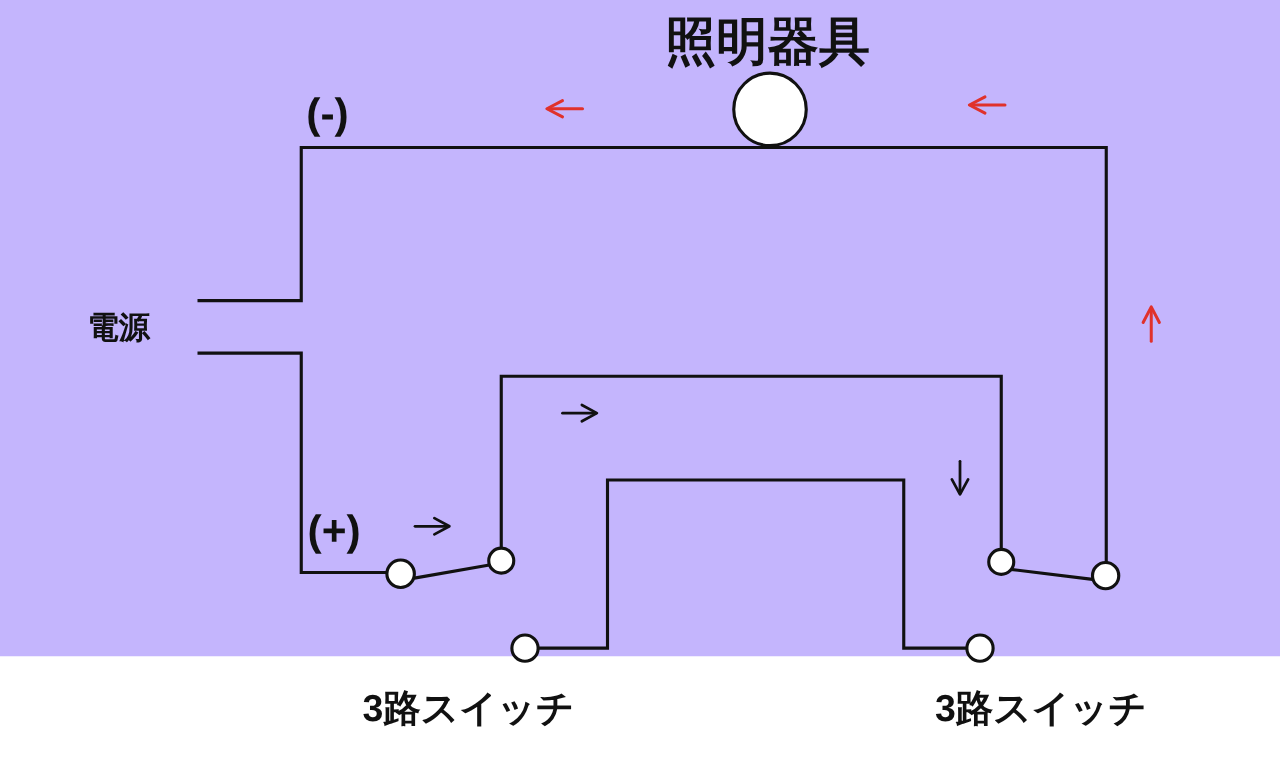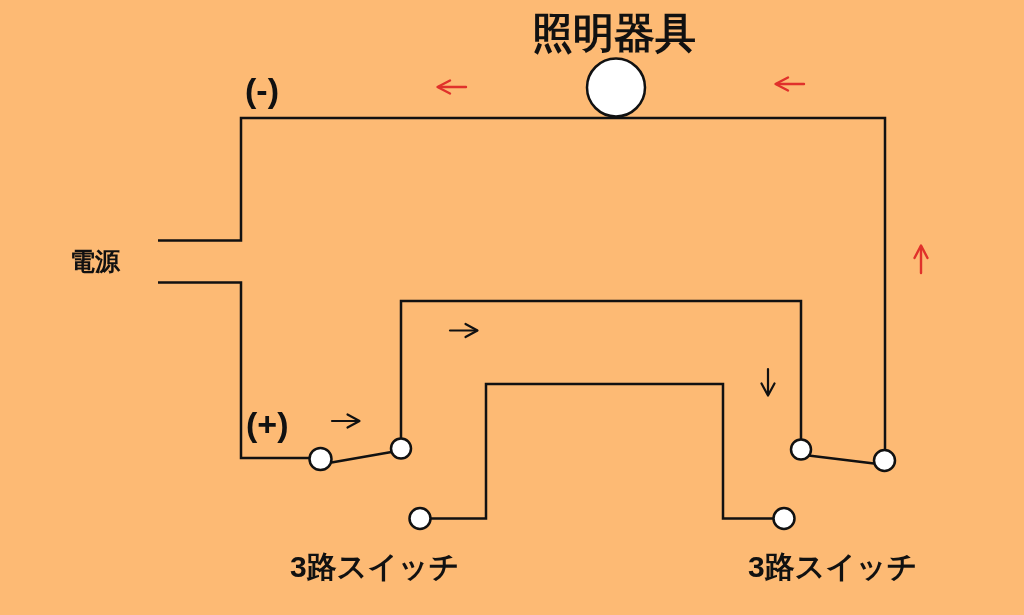--- a/index.html
+++ b/index.html
@@ -6,22 +6,22 @@
     margin: 0;
     padding: 0;
     background: #ffffff;
     width: 1024px;
     height: 615px;
     overflow: hidden;
   }
   .stage {
     position: relative;
     width: 1024px;
-    height: 615px;
-    background: #fdba74;
+    height: 525px;
+    background: #c4b5fd;
   }
   svg {
     display: block;
   }
   .lbl {
     font-family: "Liberation Sans", "DejaVu Sans", sans-serif;
     font-weight: 700;
   }
   .title-lbl   { font-size: 41px; }
   .power-lbl   { font-size: 25px; }

